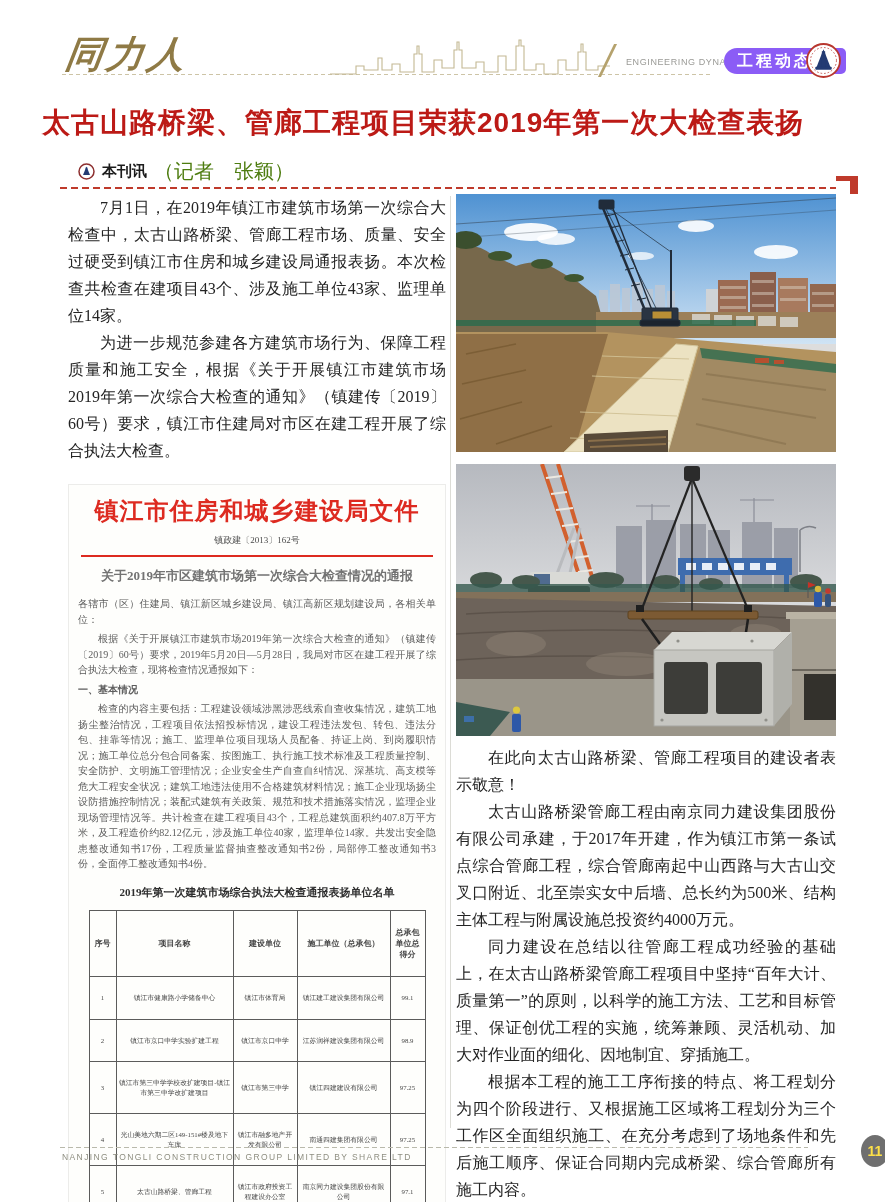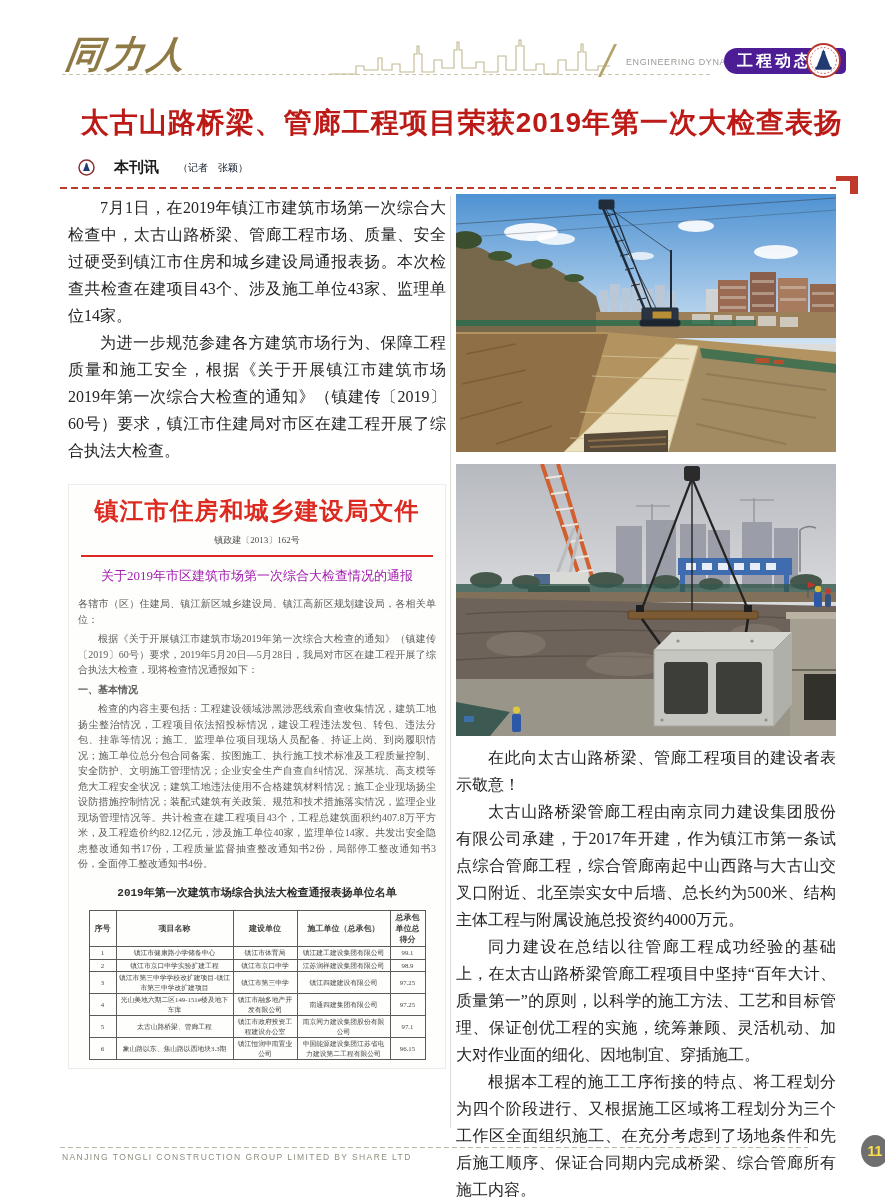--- a/index.html
+++ b/index.html
@@ -13,58 +13,58 @@
            font-style:italic; color:#8f7a45; font-family:"DejaVu Serif",serif;
            transform:skewX(-8deg); letter-spacing:4px; }
   .header-rule { position:absolute; left:62px; top:74px; width:650px; height:1px;
            background:repeating-linear-gradient(90deg,#cdc4a6 0 4px,transparent 4px 7px); }
   .skyline { position:absolute; left:330px; top:36px; }
   .slash { position:absolute; left:606px; top:44px; width:3px; height:33px;
            background:#b5a26d; transform:skewX(-26deg); }
   .section-en { position:absolute; left:626px; top:57px; font-family:"Liberation Sans",sans-serif;
            font-size:9px; color:#9a9a96; letter-spacing:.6px; }
   .badge { position:absolute; left:724px; top:48px; width:122px; height:26px;
-           background:#4c1d95; border-radius:13px 5px 5px 13px; color:#fff;
+           background:#8b5cf6; border-radius:13px 5px 5px 13px; color:#fff;
            font-family:"Liberation Sans",sans-serif; font-weight:bold; font-size:16px;
            display:flex; align-items:center; padding-left:13px; letter-spacing:3px; }
   .emblem { position:absolute; left:806px; top:43px; width:35px; height:35px; }
 
   
-  .article-title { position:absolute; left:42px; right:42px; top:104px; text-align:right;
+  .article-title { position:absolute; left:42px; right:42px; top:104px; text-align:left;
            font-family:"Liberation Sans",sans-serif; font-weight:800; font-size:28px;
            color:#bc1a16; letter-spacing:1px; white-space:nowrap; }
-  .byline { position:absolute; left:78px; top:158px; display:flex; align-items:center; gap:19px; }
+  .byline { position:absolute; left:78px; top:158px; display:flex; align-items:center; gap:7px; }
   .byline-src { font-family:"Liberation Sans",sans-serif; font-weight:bold; font-size:15px; color:#1c1c1c; }
-  .byline-rep { font-size:10px; color:#0f172a; }
+  .byline-rep { font-size:20px; color:#4d7c0f; }
   .rule-red { position:absolute; left:60px; top:187px; width:776px; height:2px;
            background:repeating-linear-gradient(90deg,#bf3a2b 0 7px,transparent 7px 11px); }
   .corner-mark { position:absolute; left:836px; top:176px; width:22px; height:18px;
            border-top:5px solid #bf3a2b; border-right:8px solid #bf3a2b; }
 
   
   .divider { position:absolute; left:450px; top:196px; width:1px; height:932px; background:#dcdcd6; }
   .col-left  { position:absolute; left:68px;  top:194px; width:378px; }
   .col-right { position:absolute; left:456px; top:194px; width:380px; }
   p.body { font-size:16px; line-height:27px; color:#242424; text-align:justify;
            text-indent:2em; }
 
   
   .scan { margin-top:20px; background:#fefefc; border:1px solid #ececea;
           padding:10px 9px 8px; }
   .scan-org   { font-size:24px; font-weight:bold; color:#dd2a20; text-align:center; letter-spacing:1px; }
   .scan-no    { font-size:9px; color:#4a4a4a; text-align:center; margin-top:7px; }
   .scan-rule  { height:2px; background:#dd2a20; margin:8px 3px 10px; }
-  .scan-title { font-size:13px; font-weight:normal; color:#a21caf; text-align:center; margin:4px 0 11px; }
+  .scan-title { font-size:13px; font-weight:bold; color:#737373; text-align:center; margin:4px 0 11px; }
   .scan-body p { font-size:10px; line-height:1.55; color:#5c5c5c; text-align:justify; margin-bottom:4px; }
   .doc-indent  { text-indent:2em; }
   .doc-heading { font-weight:bold; color:#3c3c3c; }
-  .scan-table-title { font-size:11px; font-weight:bold; color:#2e2e2e; text-align:center; margin:13px 0 10px;font-family:Liberation Mono, monospace; }
+  .scan-table-title { font-size:11px; font-weight:bold; color:#2e2e2e; text-align:center; margin:13px 0 10px; }
   table.scan-table { border-collapse:collapse; margin:0 auto; }
   .scan-table th, .scan-table td { border:1px solid #5b5b5b; text-align:center;
-          padding:1px 2px; line-height:1.4; color:#474747; }
+          padding:16px 2px; line-height:1.4; color:#474747; }
   .scan-table th { font-size:8px; font-weight:bold; }
   .scan-table td { font-size:6.8px; }
   .cw0{width:27px}.cw1{width:117px}.cw2{width:64px}.cw3{width:93px}.cw4{width:35px}
 
   
   .photo { display:block; width:380px; background:#ddd; }
   .photo + .photo { margin-top:12px; }
   .col-right p.body:first-of-type { margin-top:8px; }
 
   

